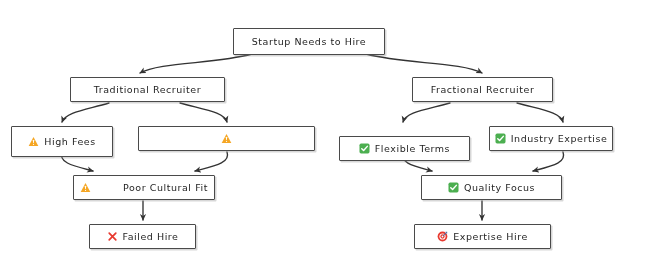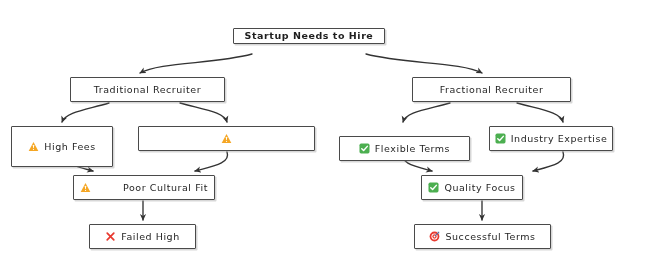--- a/index.html
+++ b/index.html
@@ -70,30 +70,30 @@
         <path d="M 143 201 L 143 220" marker-end="url(#arrow)"></path>
         <path d="M 450 103 C 424 110 406 112 403 122" marker-end="url(#arrow)"></path>
         <path d="M 517 103 C 542 110 560 112 563 122" marker-end="url(#arrow)"></path>
         <path d="M 403 152 C 399 163 414 166 432 171" marker-end="url(#arrow)"></path>
         <path d="M 563 152 C 567 163 552 166 533 171" marker-end="url(#arrow)"></path>
         <path d="M 482 201 L 482 220" marker-end="url(#arrow)"></path>
       </g>
   </svg>
 
   <div id="node-layer">
-      <div class="node" style="left: 233px; top: 28px; width: 152px; height: 16px; font-weight: bold;">
+      <div class="node" style="left: 233px; top: 28px; width: 152px; height: 27px;">
         <span class="node-label">Startup Needs to Hire</span>
       </div>
       <div class="node" style="left: 70px; top: 77px; width: 155px; height: 25px;">
         <span class="node-label">Traditional Recruiter</span>
       </div>
-      <div class="node" style="left: 412px; top: 77px; width: 159px; height: 25px;">
+      <div class="node" style="left: 412px; top: 77px; width: 141px; height: 25px;">
         <span class="node-label">Fractional Recruiter</span>
       </div>
-      <div class="node" style="left: 11px; top: 126px; width: 102px; height: 41px;">
+      <div class="node" style="left: 11px; top: 126px; width: 102px; height: 31px;">
         <span class="ico"><svg width="11" height="11" viewBox="0 0 16 16">
             <path d="M8 1.6 L15 14.4 L1 14.4 Z" fill="#f5a623"></path>
             <rect x="7.25" y="5.6" width="1.5" height="4.6" rx="0.7" fill="#ffffff"></rect>
             <circle cx="8" cy="12.1" r="0.95" fill="#ffffff"></circle>
           </svg></span>
         <span class="node-label">High Fees</span>
       </div>
       <div class="node" style="left: 138px; top: 126px; width: 177px; height: 25px;">
         <span class="ico"><svg width="11" height="11" viewBox="0 0 16 16">
             <path d="M8 1.6 L15 14.4 L1 14.4 Z" fill="#f5a623"></path>
@@ -116,38 +116,38 @@
         <span class="node-label">Industry Expertise</span>
       </div>
       <div class="node" style="left: 73px; top: 175px; width: 142px; height: 25px; gap: 32px;">
         <span class="ico"><svg width="11" height="11" viewBox="0 0 16 16">
             <path d="M8 1.6 L15 14.4 L1 14.4 Z" fill="#f5a623"></path>
             <rect x="7.25" y="5.6" width="1.5" height="4.6" rx="0.7" fill="#ffffff"></rect>
             <circle cx="8" cy="12.1" r="0.95" fill="#ffffff"></circle>
           </svg></span>
         <span class="node-label">Poor Cultural Fit</span>
       </div>
-      <div class="node" style="left: 421px; top: 175px; width: 102px; height: 25px;">
+      <div class="node" style="left: 421px; top: 175px; width: 141px; height: 25px;">
         <span class="ico"><svg width="11" height="11" viewBox="0 0 16 16">
             <rect x="0.7" y="0.7" width="14.6" height="14.6" rx="2.4" fill="#4caf50"></rect>
             <path d="M4 8.3 L6.7 11 L12.1 4.9" fill="none" stroke="#ffffff" stroke-width="2.1" stroke-linecap="round" stroke-linejoin="round"></path>
           </svg></span>
         <span class="node-label">Quality Focus</span>
       </div>
       <div class="node" style="left: 89px; top: 224px; width: 107px; height: 25px;">
         <span class="ico"><svg width="11" height="11" viewBox="0 0 16 16">
             <path d="M3.2 3.2 L12.8 12.8 M12.8 3.2 L3.2 12.8" fill="none" stroke="#e8392f" stroke-width="2.5" stroke-linecap="round"></path>
           </svg></span>
-        <span class="node-label">Failed High</span>
+        <span class="node-label">Failed Hire</span>
       </div>
       <div class="node" style="left: 414px; top: 224px; width: 137px; height: 25px;">
         <span class="ico"><svg width="11" height="11" viewBox="0 0 16 16">
             <circle cx="8" cy="8" r="7.1" fill="#e8392f"></circle>
             <circle cx="8" cy="8" r="4.5" fill="#ffffff"></circle>
             <circle cx="8" cy="8" r="3.1" fill="#e8392f"></circle>
             <circle cx="8" cy="8" r="1.3" fill="#ffffff"></circle>
             <path d="M9.1 6.9 L13.8 2.2" stroke="#4a6fa5" stroke-width="1.5" stroke-linecap="round"></path>
             <path d="M12.3 1.2 L14.8 1.2 L14.8 3.7 Z" fill="#4a6fa5"></path>
           </svg></span>
-        <span class="node-label">Successful Terms</span>
+        <span class="node-label">Expertise Hire</span>
       </div>
     </div>
 </div>
 
 </body></html>

